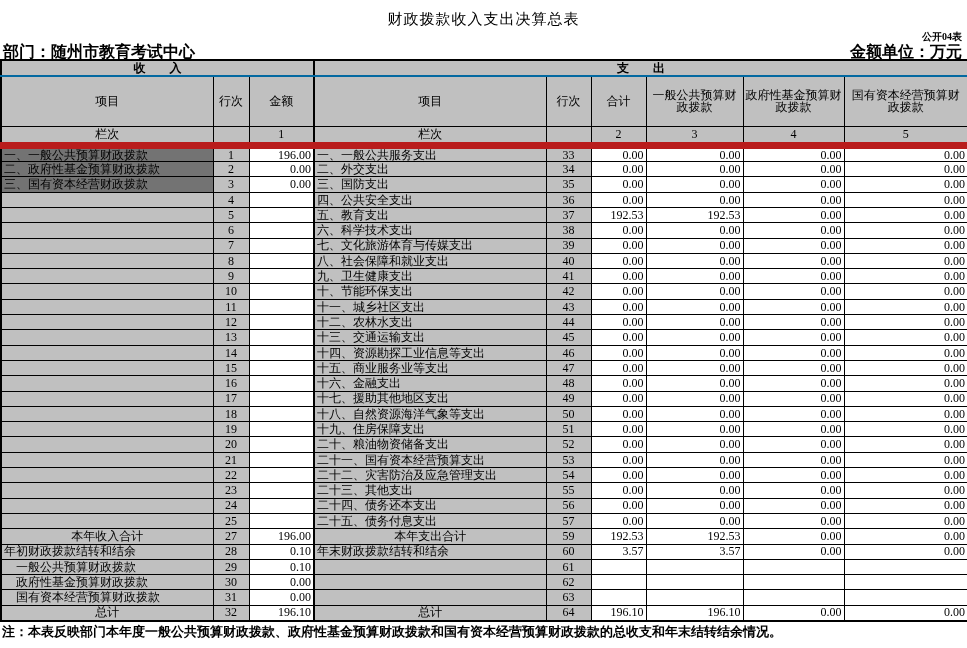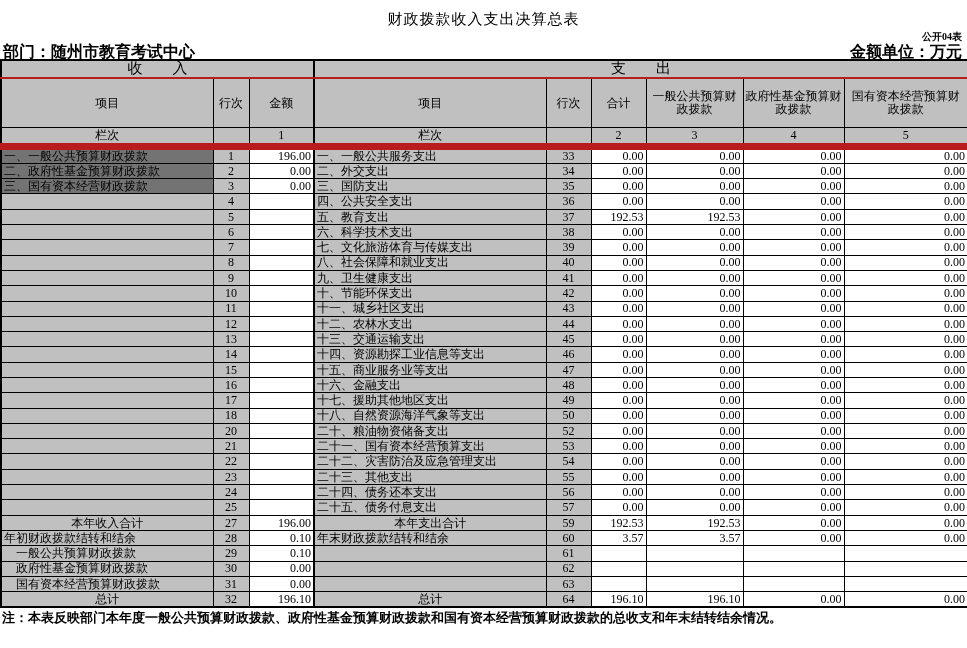--- a/index.html
+++ b/index.html
@@ -26,21 +26,21 @@
   }
   td{
     border:1px solid #000;font-size:12px;line-height:1.05;
     overflow:hidden;white-space:nowrap;padding:0 2px;
     font-family:"Liberation Serif","DejaVu Serif",serif;
   }
   thead td{
     text-align:center;background:#c0c0c0;vertical-align:middle;
   }
   tr.h1{height:16px;}
-  tr.h1 td{border-bottom:2px solid #b91c1c;font-size:15px;}
+  tr.h1 td{border-bottom:2px solid #0369a1;font-size:12px;font-weight:bold;}
   tr.h2{height:50px;}
   tr.h2 td{white-space:normal;}
   tr.h3{height:19px;}
   tr.h3 td{border-bottom:7px solid #b91c1c;}
   tr.data{height:15.3px;}
   td.item{text-align:left;background:#c0c0c0;}
   td.white{background:#737373;}
   td.center{text-align:center;}
   td.indent{padding-left:14px;}
   td.rowno{text-align:center;background:#c0c0c0;}
@@ -295,20 +295,31 @@
         <td class="num"></td>
         <td class="item sec-div">十八、自然资源海洋气象等支出</td>
         <td class="rowno">50</td>
         <td class="num">0.00</td>
         <td class="num">0.00</td>
         <td class="num">0.00</td>
         <td class="num">0.00</td>
       </tr>
       <tr class="data">
         <td class="item"></td>
+        <td class="rowno">19</td>
+        <td class="num"></td>
+        <td class="item sec-div">十九、住房保障支出</td>
+        <td class="rowno">51</td>
+        <td class="num">0.00</td>
+        <td class="num">0.00</td>
+        <td class="num">0.00</td>
+        <td class="num">0.00</td>
+      </tr>
+      <tr class="data">
+        <td class="item"></td>
         <td class="rowno">20</td>
         <td class="num"></td>
         <td class="item sec-div">二十、粮油物资储备支出</td>
         <td class="rowno">52</td>
         <td class="num">0.00</td>
         <td class="num">0.00</td>
         <td class="num">0.00</td>
         <td class="num">0.00</td>
       </tr>
       <tr class="data">

